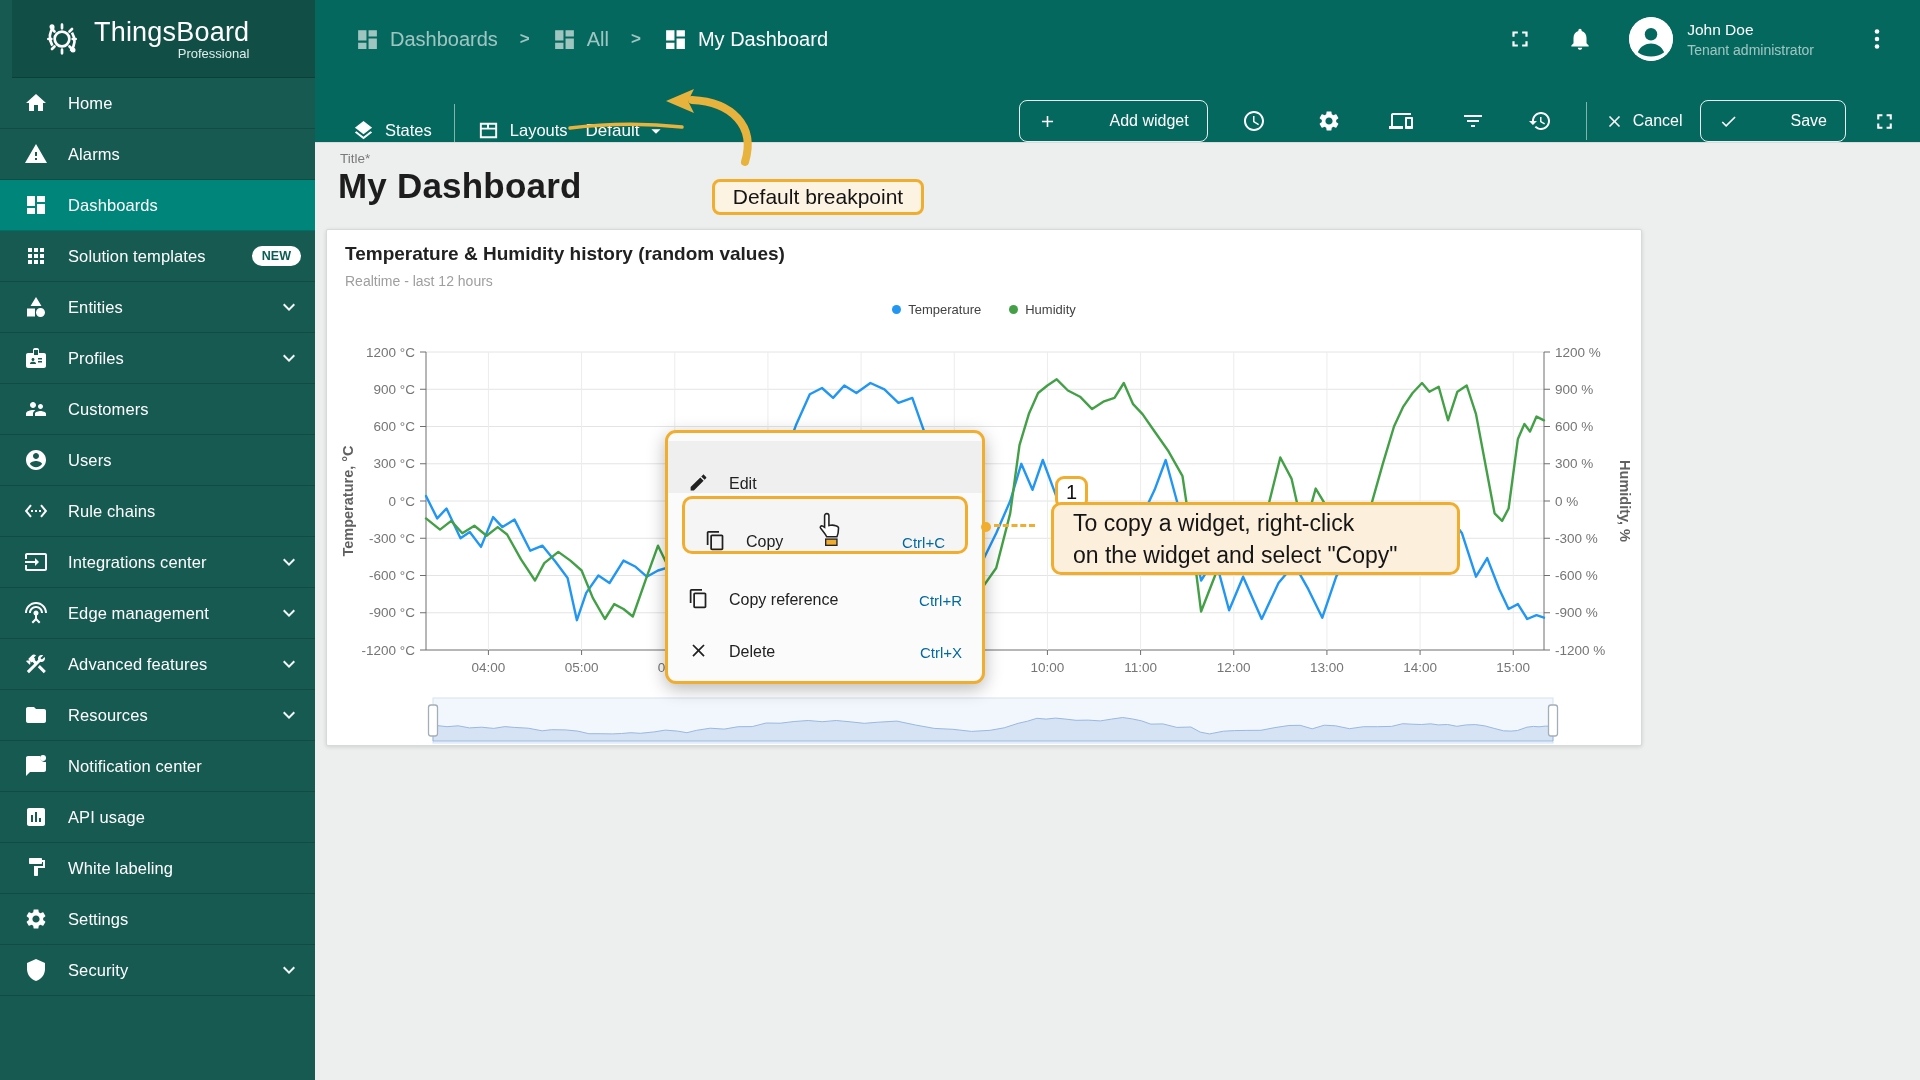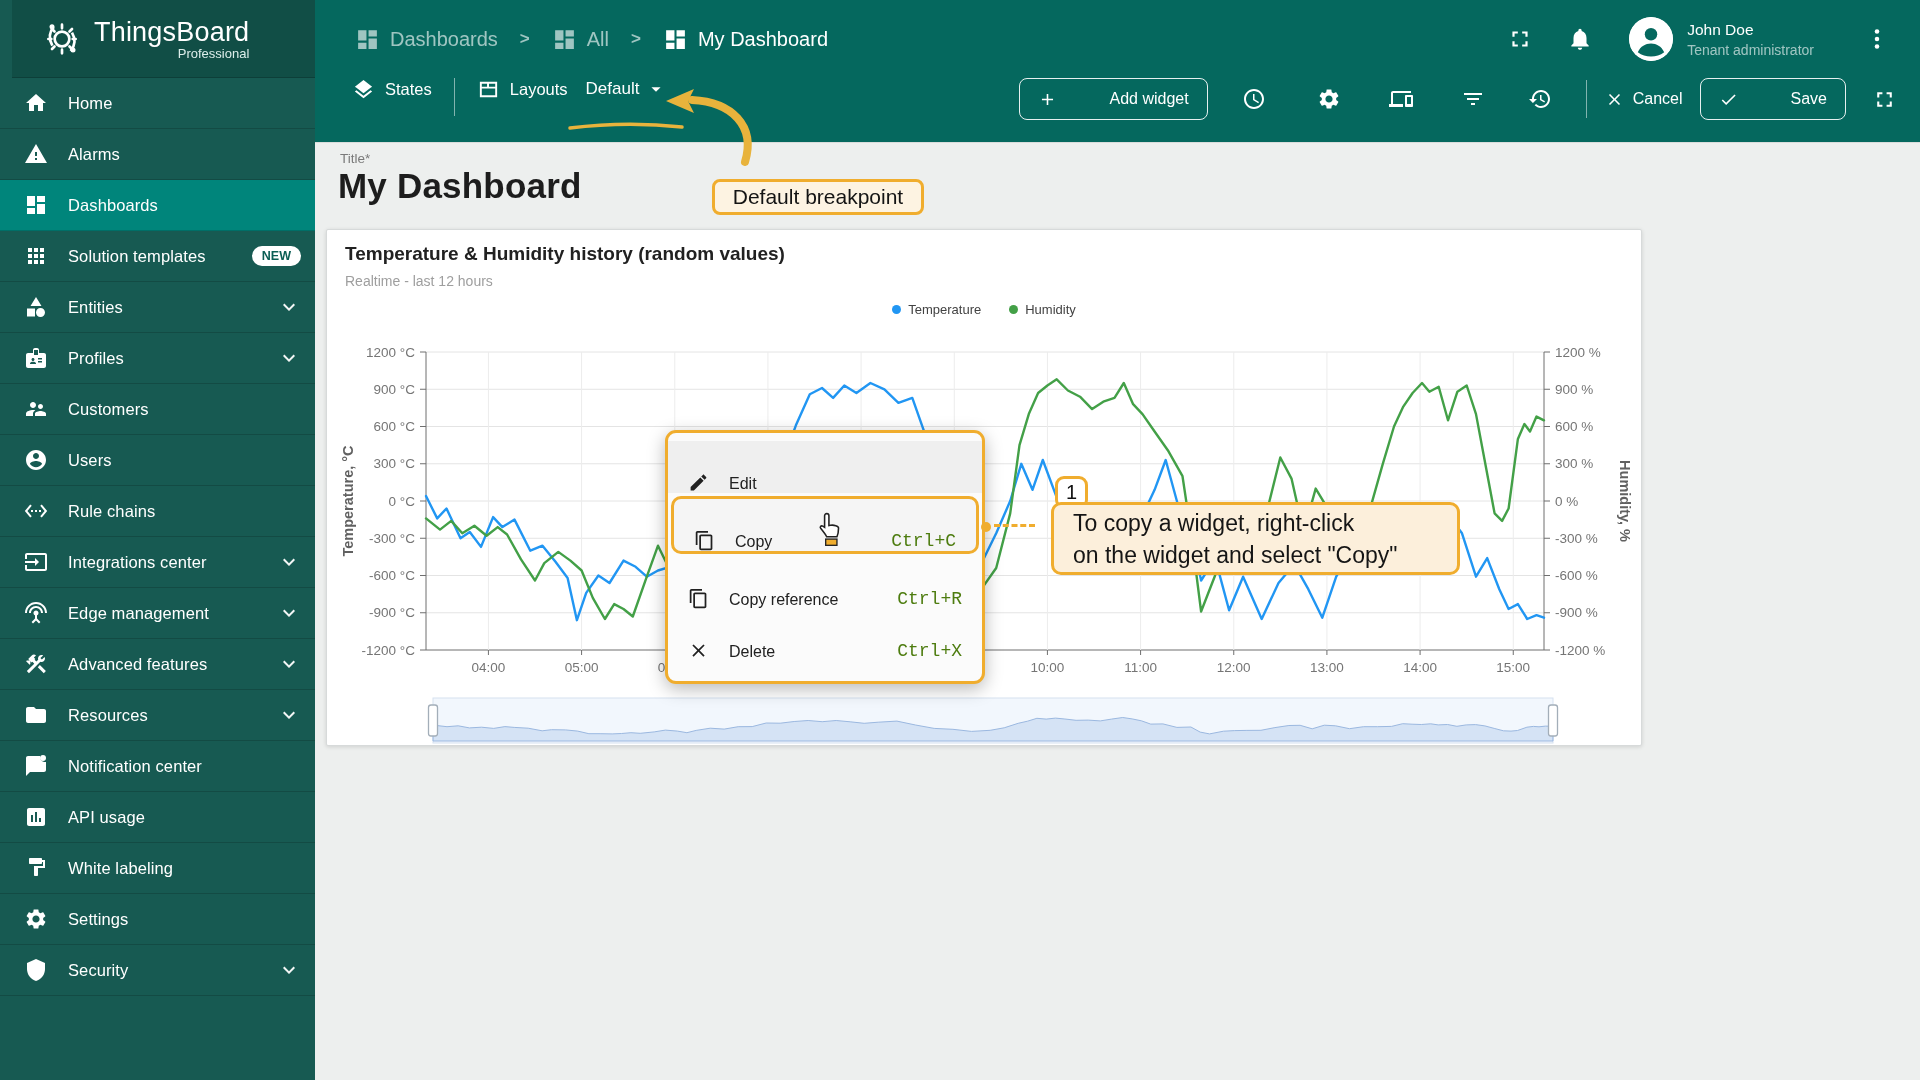--- a/index.html
+++ b/index.html
@@ -37,21 +37,21 @@
   #topbar-right { margin-left:auto; display:flex; align-items:center; }
   .top-icon-btn { width:26px; height:26px; cursor:pointer; }
   #avatar { width:44px; height:44px; border-radius:50%; background:#fff;
     overflow:hidden; margin:0 14px 0 36px; cursor:pointer; position:relative; }
   #user-name { color:#fff; font-size:15.5px; }
   #user-role { color:rgba(255,255,255,.62); font-size:14px; margin-top:3px; }
   #kebab { margin-left:50px; margin-right:8px; }
 
   
   #dash-toolbar { position:absolute; left:315px; top:78px; width:1605px; height:64px;
-    background:#05685e; display:flex; align-items:flex-start; padding:0 24px 0 37px; }
+    background:#05685e; display:flex; align-items:flex-end; padding:0 24px 0 37px; }
   .tb-group { display:flex; align-items:center; cursor:pointer; color:#fff; }
   .tb-group .t-icon { width:23px; height:23px; margin-right:10px; }
   .tb-label { font-size:16.5px; font-weight:500; color:#fff; }
   .tb-divider { width:1px; height:38px; background:rgba(255,255,255,.5); margin:0 22px; }
   #breakpoint-select { display:flex; align-items:center; margin-left:18px; cursor:pointer; }
   #breakpoint-value { color:#fff; font-size:17px; }
   #toolbar-right { margin-left:auto; display:flex; align-items:center; gap:0; }
   .outline-btn { display:flex; align-items:center; border:1.5px solid rgba(255,255,255,.9);
     border-radius:8px; height:42px; padding:0 18px; color:#fff; font-size:16px;
     cursor:pointer; white-space:nowrap;gap:44px; }
@@ -80,26 +80,26 @@
   .legend-dot { width:9px; height:9px; border-radius:50%; margin-right:7px; }
   .legend-label { font-size:13px; color:#424242; }
   #chart { position:absolute; inset:0; }
 
   
   #context-menu { position:absolute; left:665px; top:430px; width:320px; height:254px;
     background:#fbfbfb; border:3px solid #f0ad2e; border-radius:11px; z-index:20;
     box-shadow:0 5px 18px rgba(0,0,0,.28); padding:8px 0 6px 0; overflow:hidden; }
   .ctx-row { display:flex; align-items:flex-end; height:52px; padding:0 20px; cursor:pointer; }
   .ctx-row.gray { background:#efefef; }
-  .ctx-hl { border:3px solid #f0ad2e; border-radius:10px; margin:3px 3px;
+  .ctx-hl { border:3px solid #f0ad2e; border-radius:10px; margin:3px 14px;
     background:#f5f5f5; position:relative; }
   .ctx-hl .ctx-row { height:52px; background:transparent; }
   .ctx-icon { width:21px; height:21px; margin-right:20px; flex:0 0 21px; }
   .ctx-label { font-size:16px; color:#212121; }
-  .ctx-shortcut { margin-left:auto; font-size:18px; color:#4d7c0f;font-family:Liberation Mono, monospace; }
+  .ctx-shortcut { margin-left:auto; font-size:15px; color:#0369a1; }
 
   
   #breakpoint-callout { position:absolute; left:712px; top:135px; width:212px; height:36px;
     background:#fdf3e2; border:3px solid #f0ad2e; border-radius:8px; z-index:21;
     display:flex; align-items:center; justify-content:center;
     font-size:21px; color:#141414;margin-top:44px; }
   #step-badge { position:absolute; left:1055px; top:476px; width:33px; height:33px;
     background:#fff; border:3px solid #f0ad2e; border-radius:9px; z-index:20;
     display:flex; align-items:center; justify-content:center; font-size:20px; color:#111; }
   #instruction-box { position:absolute; left:1035px; top:502px; width:409px; height:73px;

